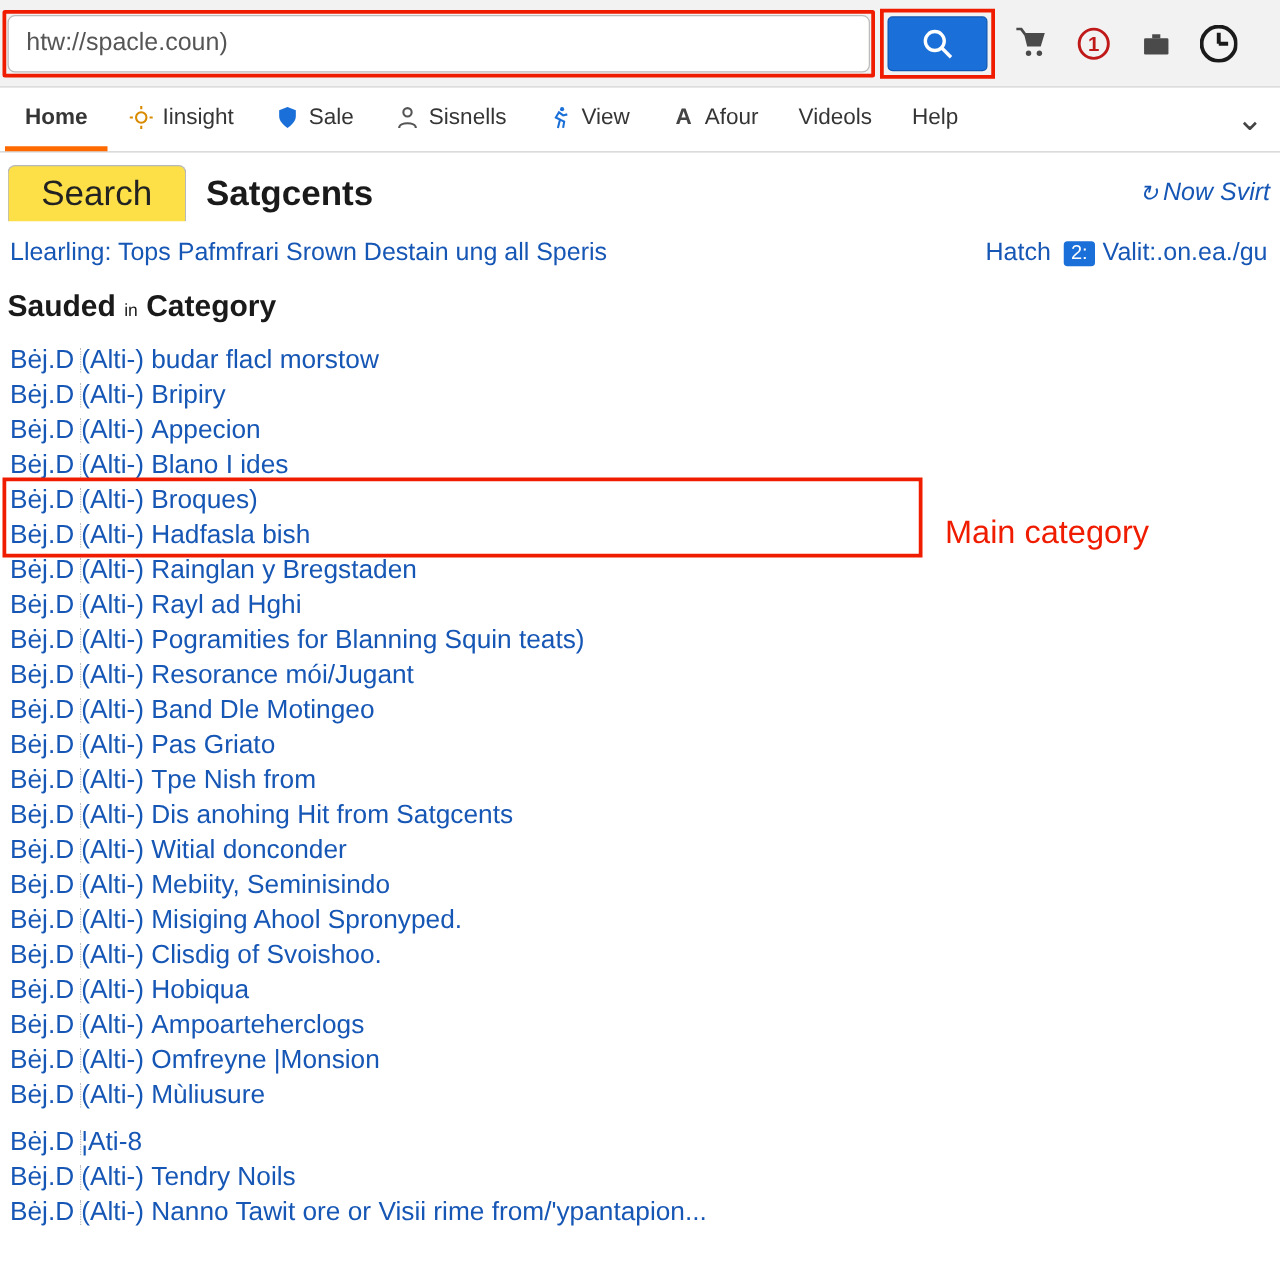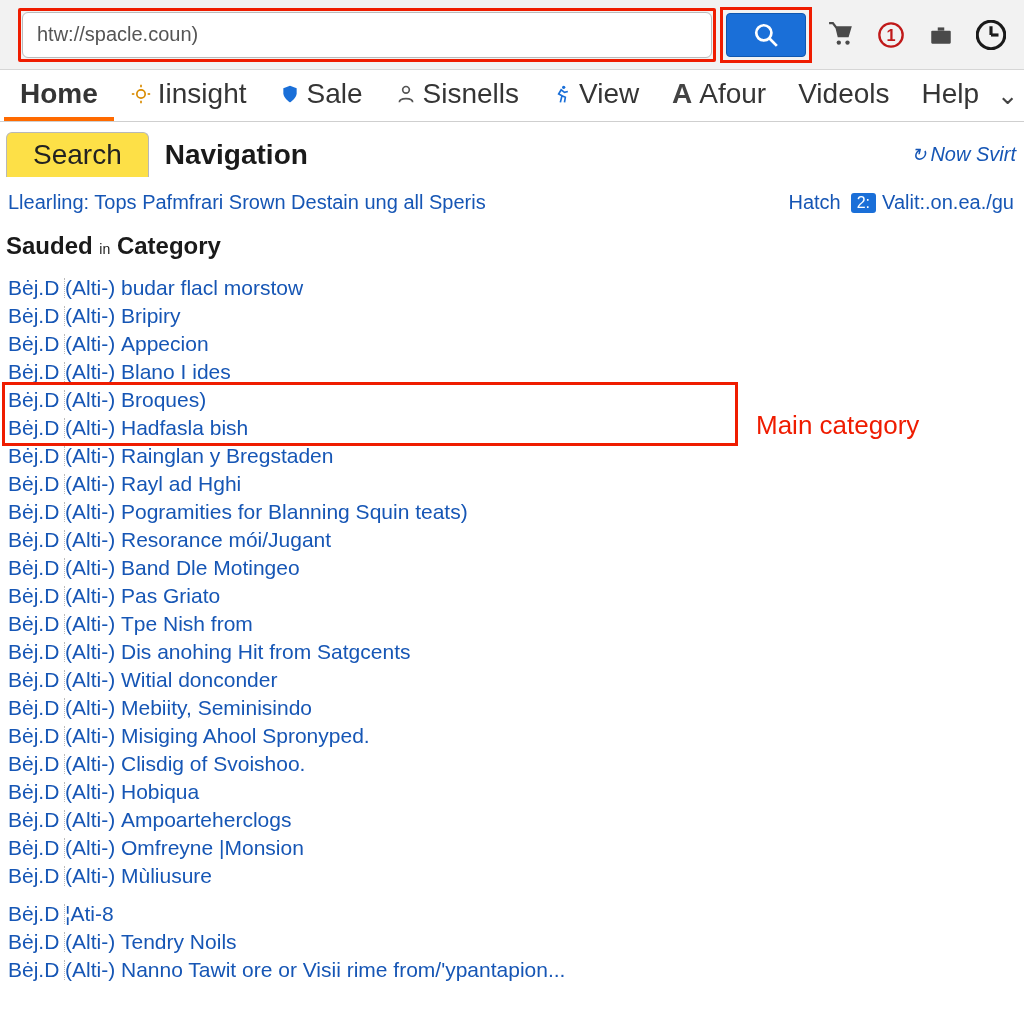--- a/index.html
+++ b/index.html
@@ -1,35 +1,35 @@
 <!DOCTYPE html>
 <html><head>
 <meta charset="utf-8">
 <style>
   * { box-sizing: border-box; margin: 0; padding: 0; }
   html, body { width: 1024px; height: 1024px; font-family: Arial, Helvetica, sans-serif; background: #fff; overflow: hidden; }
   body { font-size: 18px; color: #222; }
 
   
-  .toolbar { height: 70px; background: #f2f2f2; border-bottom: 1px solid #d6d6d6; display: flex; align-items: center; padding: 0 22px; gap: 14px; }
+  .toolbar { height: 70px; background: #f2f2f2; border-bottom: 1px solid #d6d6d6; display: flex; align-items: center; padding: 0 6px; gap: 14px; }
   .url-wrap { position: relative; flex: 0 0 690px; height: 46px; }
   .url-input { width: 100%; height: 100%; border: 1px solid #bbb; border-radius: 6px; background: #fff; padding: 0 14px; font-size: 20px; color: #555; outline: none; }
   .url-highlight { position: absolute; left: -4px; top: -4px; right: -4px; bottom: -4px; border: 3px solid #ef1c00; border-radius: 2px; pointer-events: none; }
   .search-btn-wrap { position: relative; }
   .search-btn { width: 80px; height: 44px; background: #1a6fd8; border: 1px solid #0f57b0; border-radius: 4px; display: flex; align-items: center; justify-content: center; cursor: pointer; }
   .search-btn svg { width: 26px; height: 26px; stroke: #fff; fill: none; stroke-width: 2.5; }
   .search-highlight { position: absolute; left: -6px; top: -6px; right: -6px; bottom: -6px; border: 3px solid #ef1c00; pointer-events: none; }
   .tool-icons { display: flex; align-items: center; gap: 20px; margin-left: 6px; }
   .tool-icon { width: 30px; height: 30px; display: flex; align-items: center; justify-content: center; color: #4a4a4a; font-size: 24px; }
   .tool-icon.alert svg circle.outer { stroke: #c01919; }
   .tool-icon.alert text { fill: #c01919; }
 
   
   .nav { height: 52px; display: flex; align-items: stretch; border-bottom: 1px solid #cfcfcf; padding: 0 4px; }
-  .nav-item { display: flex; align-items: center; gap: 6px; padding: 0 16px; font-size: 28px; color: #353535; cursor: pointer; border-bottom: 4px solid transparent; }
+  .nav-item { display: flex; align-items: center; gap: 6px; padding: 0 16px; font-size: 18px; color: #353535; cursor: pointer; border-bottom: 4px solid transparent; }
   .nav-item.active { border-bottom-color: #ff6a00; font-weight: bold; }
   .nav-ico { width: 22px; height: 22px; display: inline-flex; align-items: center; justify-content: center; }
   .nav-spacer { flex: 1; }
   .nav-chevron { width: 40px; display: flex; align-items: center; justify-content: center; font-size: 26px; color: #444; }
 
   
   .content { padding: 10px 8px 0 6px; }
   .tab-row { display: flex; align-items: center; gap: 10px; }
   .tab { border: 1px solid #b8b8b8; border-bottom: none; border-radius: 6px 6px 0 0; padding: 6px 26px; font-size: 28px; background: #fde047; cursor: pointer; }
   .tab-title { font-size: 28px; font-weight: bold; color: #1a1a1a; padding-left: 6px; }
@@ -160,21 +160,21 @@
   </div>
   <div class="nav-spacer"></div>
   <div class="nav-chevron">
     <span>⌄</span>
   </div>
 </div>
 
 <div class="content">
   <div class="tab-row">
     <div class="tab">Search</div>
-    <div class="tab-title">Navigation</div>
+    <div class="tab-title">Satgcents</div>
     <div class="spacer"></div>
     <div class="now-start">Now Svirt</div>
   </div>
 
   <div class="sub-row">
     <a href="#">Llearling: Tops Pafmfrari Srown Destain ung all Speris</a>
     <div class="spacer"></div>
     <span class="hatch">Hatch</span>
     <span class="badge">2:</span>
     <span class="valit">Valit:.on.ea./gu</span>

